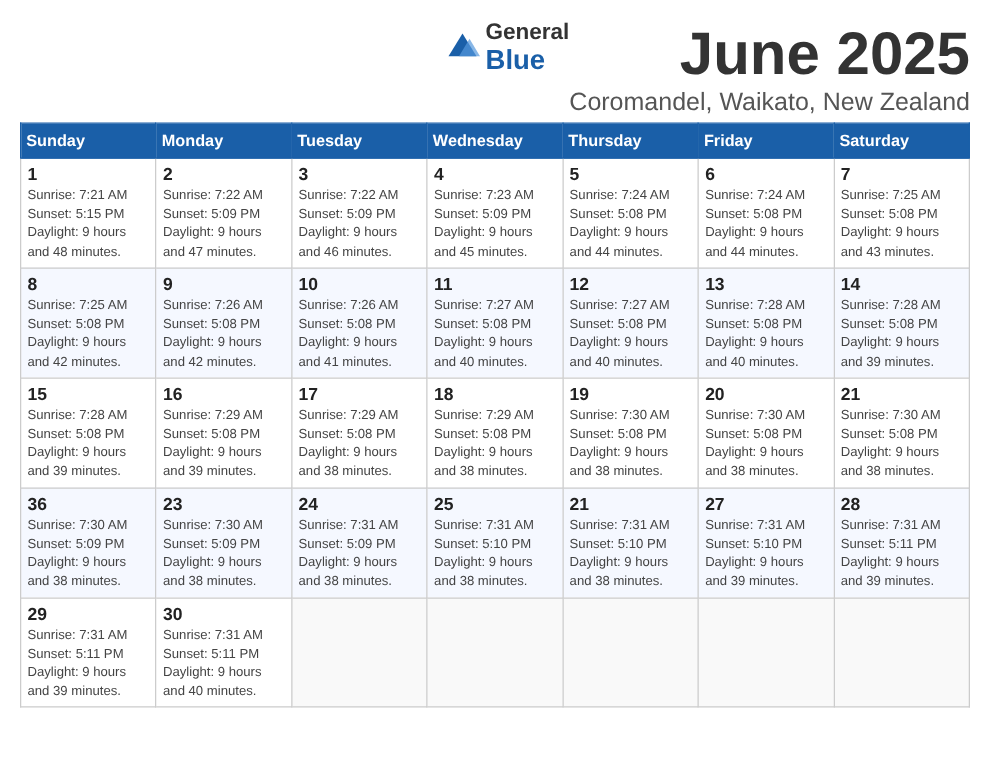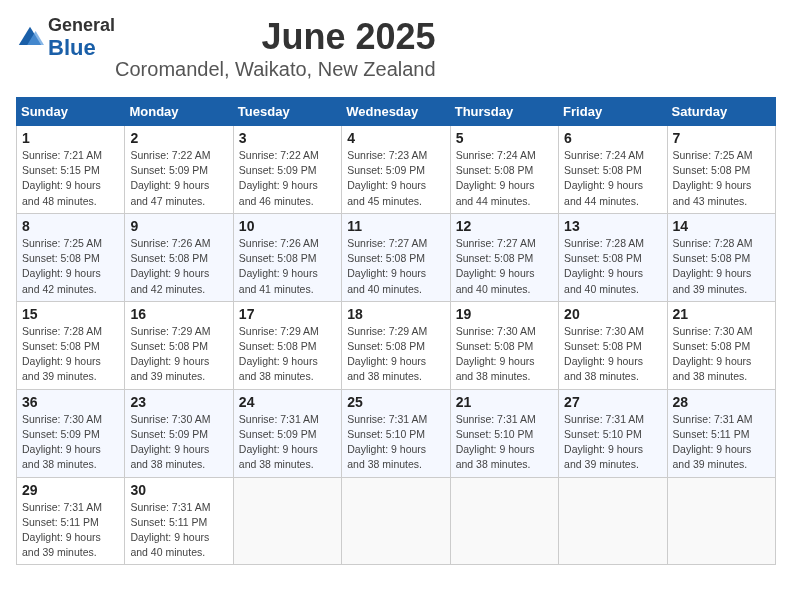--- a/index.html
+++ b/index.html
@@ -5,23 +5,23 @@
     * { box-sizing: border-box; margin: 0; padding: 0; }
     body {
       font-family: Arial, sans-serif;
       background: #fff;
       width: 792px;
       min-height: 612px;
       padding: 16px;
     }
     .header-area {
       display: flex;
-      justify-content: flex-start;
+      justify-content: flex-end;
       align-items: flex-start;
-      margin-bottom: 16px;
+      margin-bottom: 4px;
     }
     .logo {
       display: flex;
       align-items: center;
       gap: 4px;
     }
     .logo-text {
       display: flex;
       flex-direction: column;
       line-height: 1.1;
@@ -37,21 +37,21 @@
       color: #1a5fa8;
     }
     .logo-icon {
       width: 28px;
       height: 28px;
     }
     .title-area {
       text-align: right;
     }
     .month-title {
-      font-size: 36px;
+      font-size: 48px;
       font-weight: bold;
       color: #333;
     }
     .location-title {
       font-size: 20px;
       color: #555;
     }
     .calendar-table {
       width: 100%;
       border-collapse: collapse;

